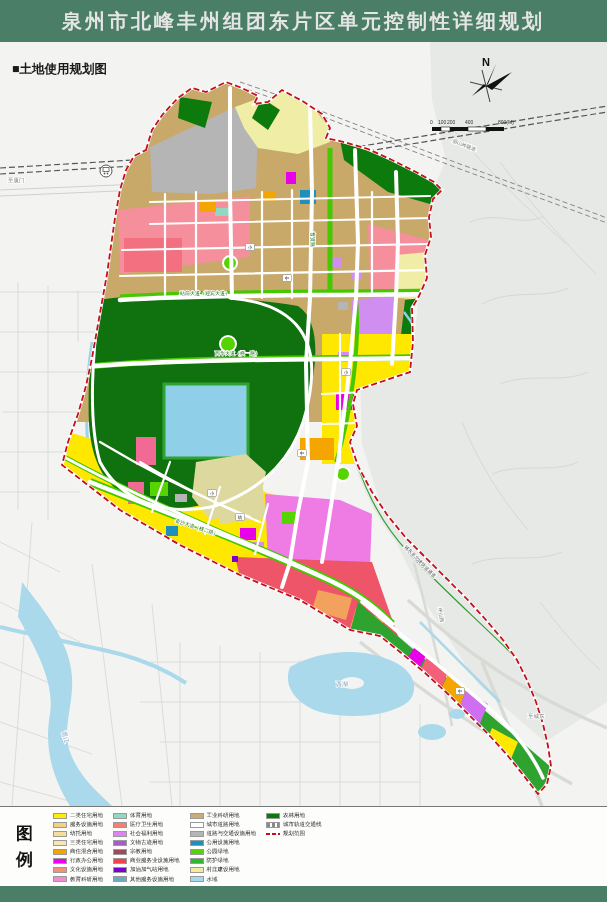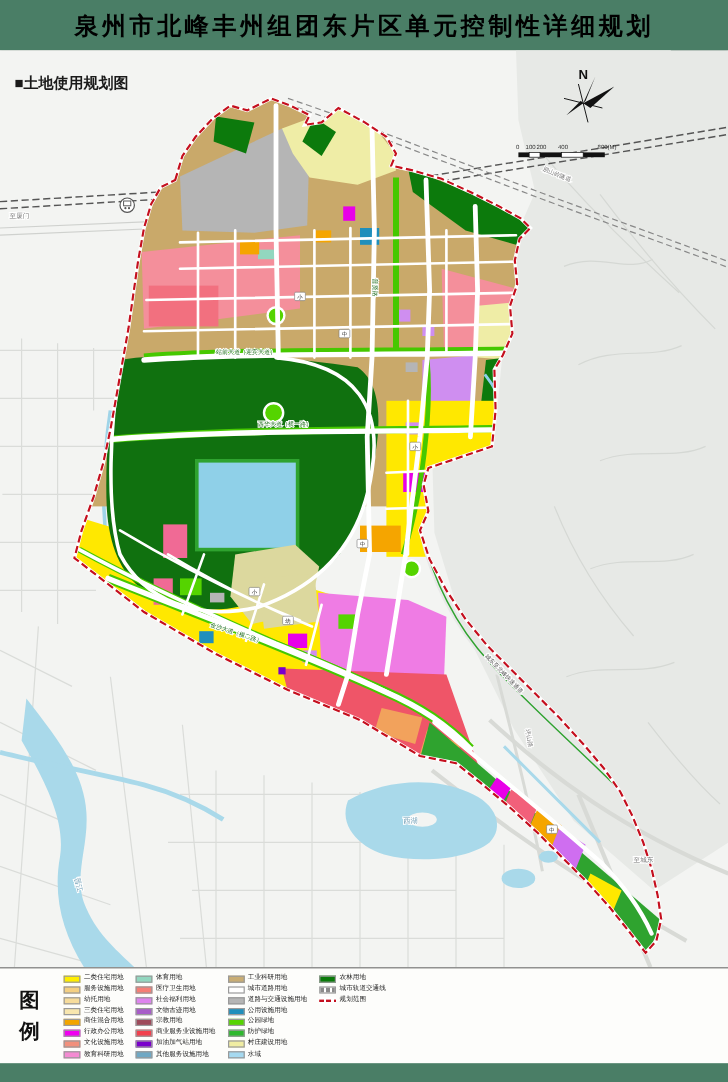--- a/index.html
+++ b/index.html
@@ -1,21 +1,21 @@
 <!DOCTYPE html>
 <html><head>
 <meta charset="utf-8">
 <style>
   html,body{margin:0;padding:0;background:#888;}
   .page{position:relative;width:607px;height:902px;background:#f3f4f2;overflow:hidden;
         font-family:"Liberation Sans",sans-serif;}
   
   .hdr{position:absolute;top:0;left:0;width:607px;height:42px;background:#4a7e66;
        display:flex;align-items:center;justify-content:center;box-shadow:0 1px 2px rgba(0,0,0,.3);}
-  .hdr h1{margin:0;font-size:20px;font-weight:bold;color:#000000;letter-spacing:3px;}
+  .hdr h1{margin:0;font-size:20px;font-weight:bold;color:#e5e5e5;letter-spacing:3px;}
   
   .map{position:absolute;top:42px;left:0;width:559px;height:764px;background:#f3f4f2;}
   .map svg{position:absolute;top:0;left:0;}
   svg text{font-family:"Liberation Sans",sans-serif;}
   
   .legend{position:absolute;top:806px;left:0;width:607px;height:80px;background:#fdfdfb;
           border-top:1px solid #777;box-sizing:border-box;display:flex;align-items:center;}
   .lg-title{display:flex;flex-direction:column;gap:9px;margin:0 20px 0 16px;}
   .lg-title div{font-size:17px;font-weight:bold;color:#111;line-height:1;}
   .lg-cols{display:flex;gap:10px;align-items:flex-start;padding-top:2px;}

